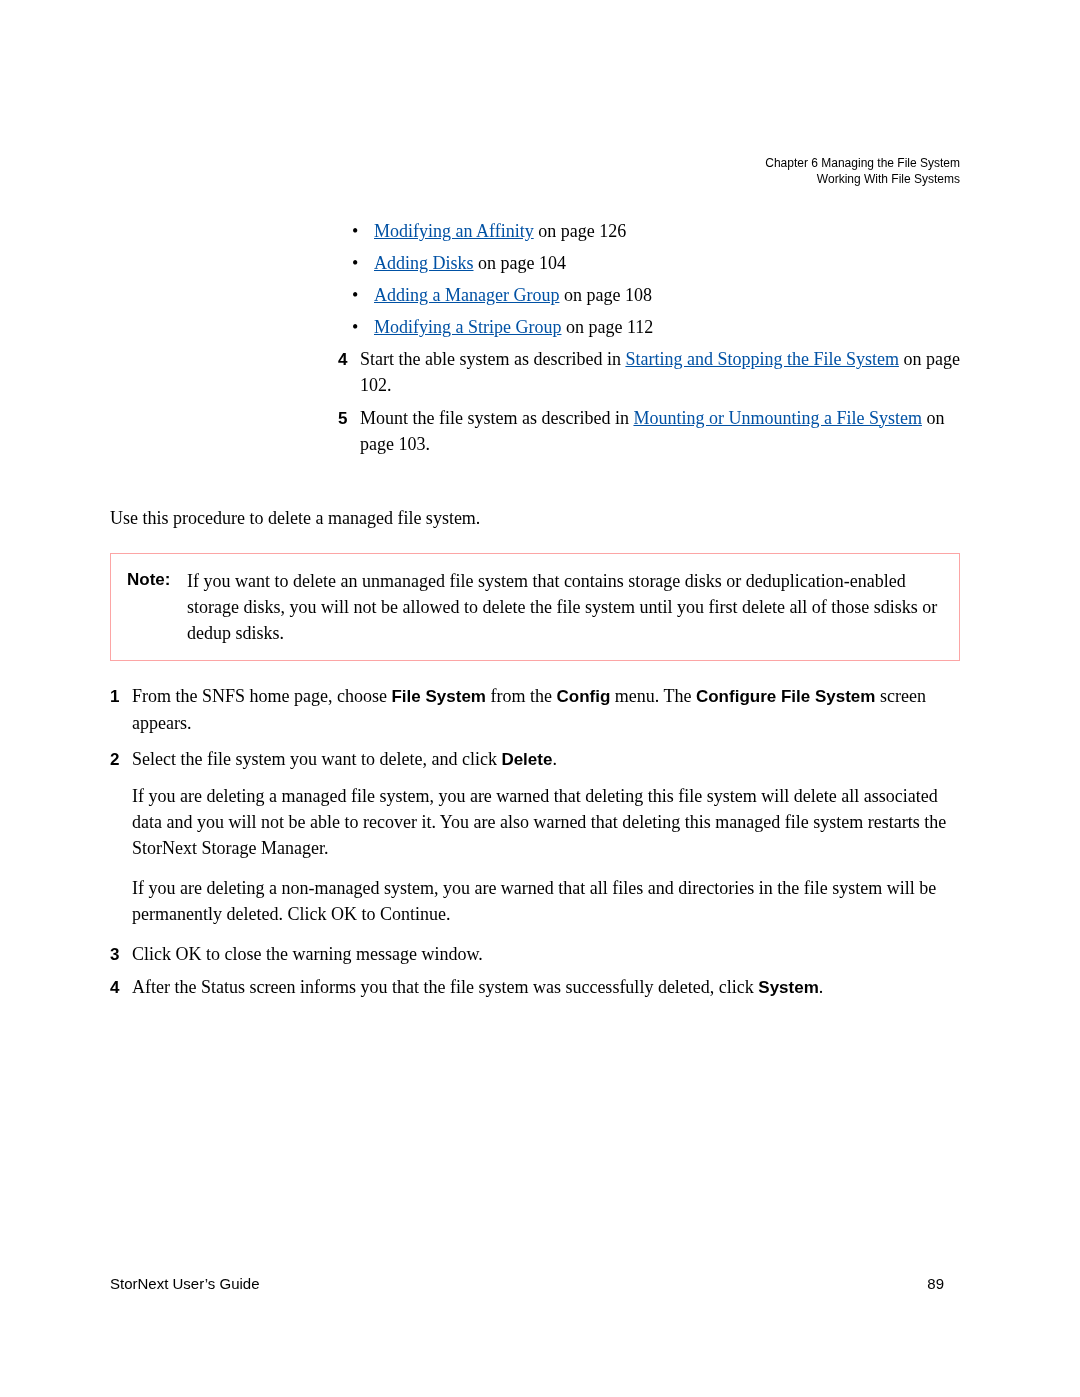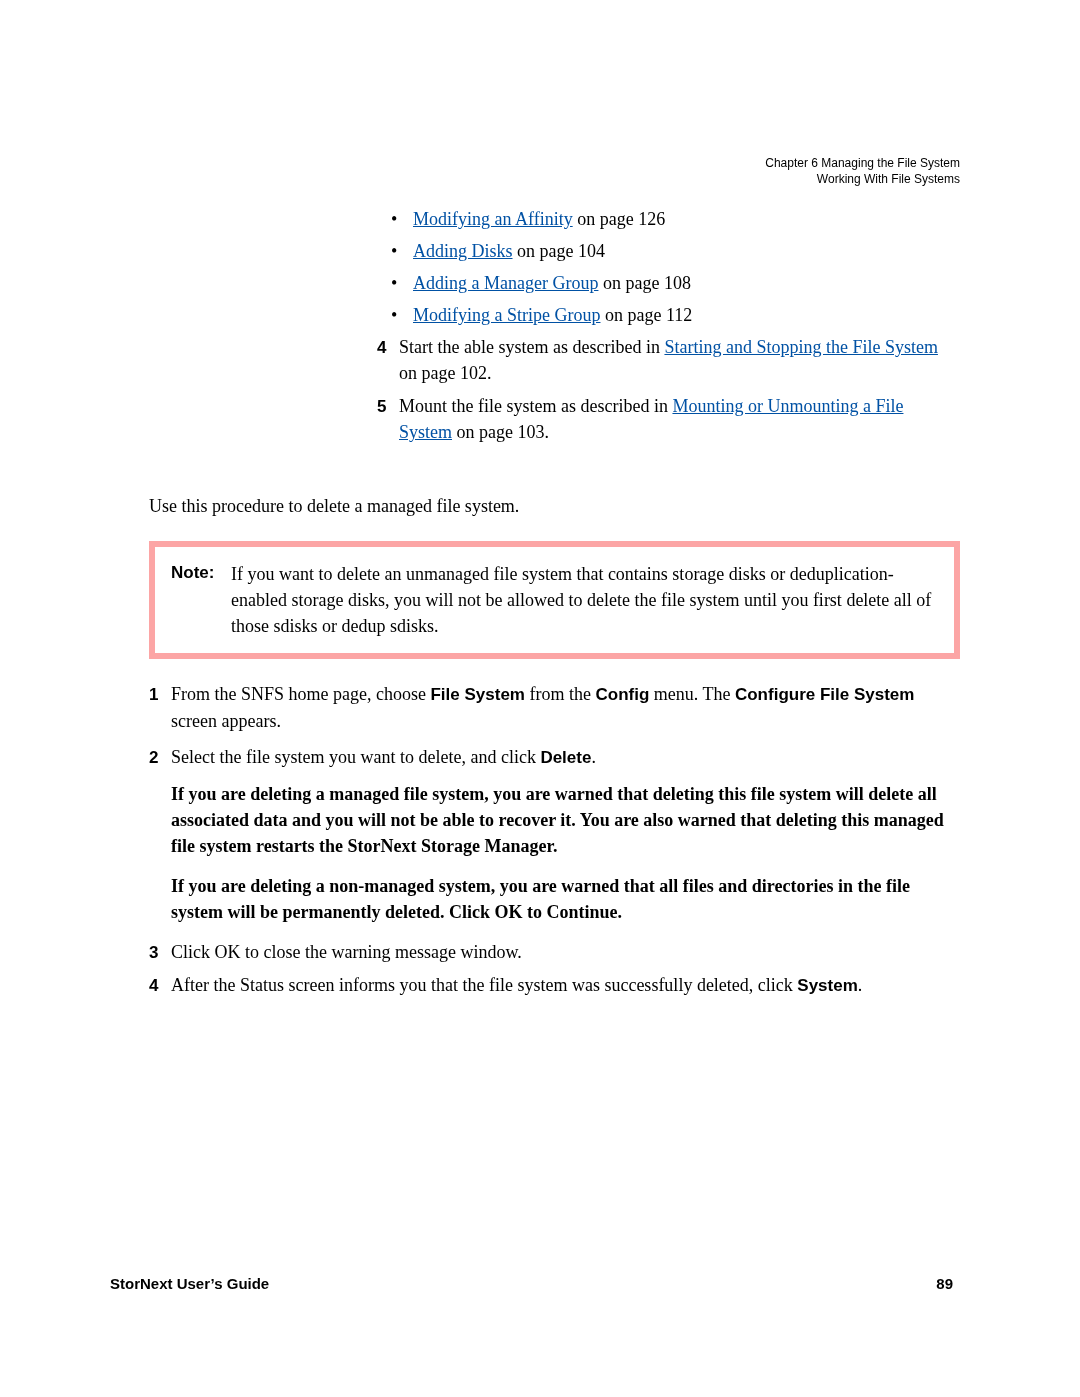--- a/index.html
+++ b/index.html
@@ -16,24 +16,23 @@
     position: absolute;
     top: 155px;
     right: 120px;
     text-align: right;
     font-family: Arial, Helvetica, sans-serif;
     font-size: 12px;
     line-height: 1.35;
   }
   .content-area {
     position: absolute;
-    top: 206px;
+    top: 218px;
     left: 110px;
     right: 120px;
-    margin-left: 39px;
   }
   .content-main {
     margin-left: 228px;
     font-size: 18px;
     line-height: 1.45;
   }
   ul.bullets {
     list-style: none;
     margin: 0 0 6px 0;
     padding: 0 0 0 36px;
@@ -90,21 +89,21 @@
     border-top: 3px solid #0a8cd1;
     width: 190px;
     margin-top: 6px;
   }
   .section-right {
     flex: 1;
     font-size: 18px;
     line-height: 1.45;
   }
   .note-box {
-    border: 6px solid #fca5a5;
+    border: 1px solid #fca5a5;
     padding: 14px 16px 14px 16px;
     margin: 22px 0 22px 0;
     display: flex;
   }
   .note-label {
     font-family: Arial, Helvetica, sans-serif;
     font-size: 17px;
     font-weight: bold;
     flex: 0 0 60px;
   }
@@ -112,32 +111,30 @@
     flex: 1;
   }
   .bold-sans {
     font-family: Arial, Helvetica, sans-serif;
     font-weight: bold;
     font-size: 17px;
   }
   .para-indent {
     margin-left: 22px;
     margin-bottom: 14px;
-    font-weight: bold;
   }
   .page-footer {
     position: absolute;
     bottom: 105px;
     left: 110px;
-    right: 127px;
+    right: 136px;
     display: flex;
     justify-content: space-between;
     font-family: Arial, Helvetica, sans-serif;
     font-size: 15px;
-    font-weight: bold;
   }
 </style>
 </head>
 <body>
 
 <div class="page-header">
   <div>Chapter 6  Managing the File System</div>
   <div>Working With File Systems</div>
 </div>
 

